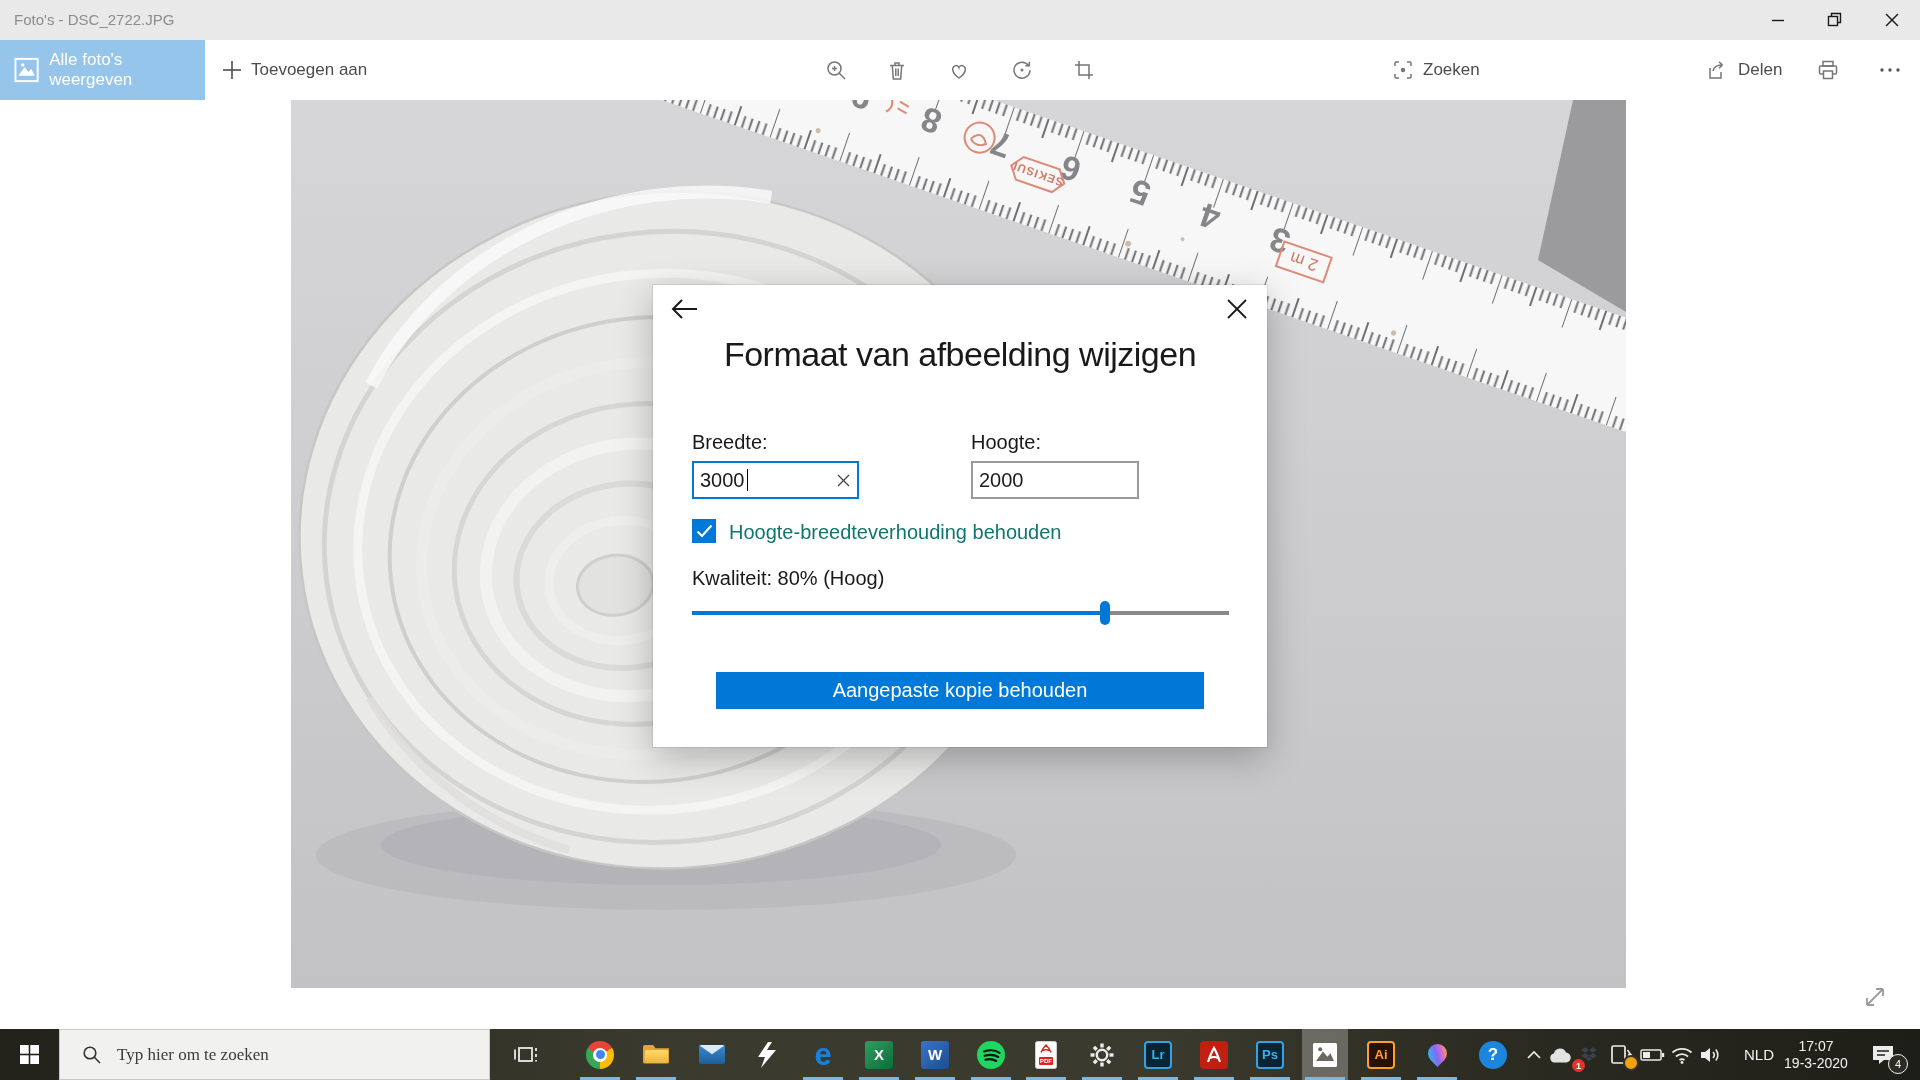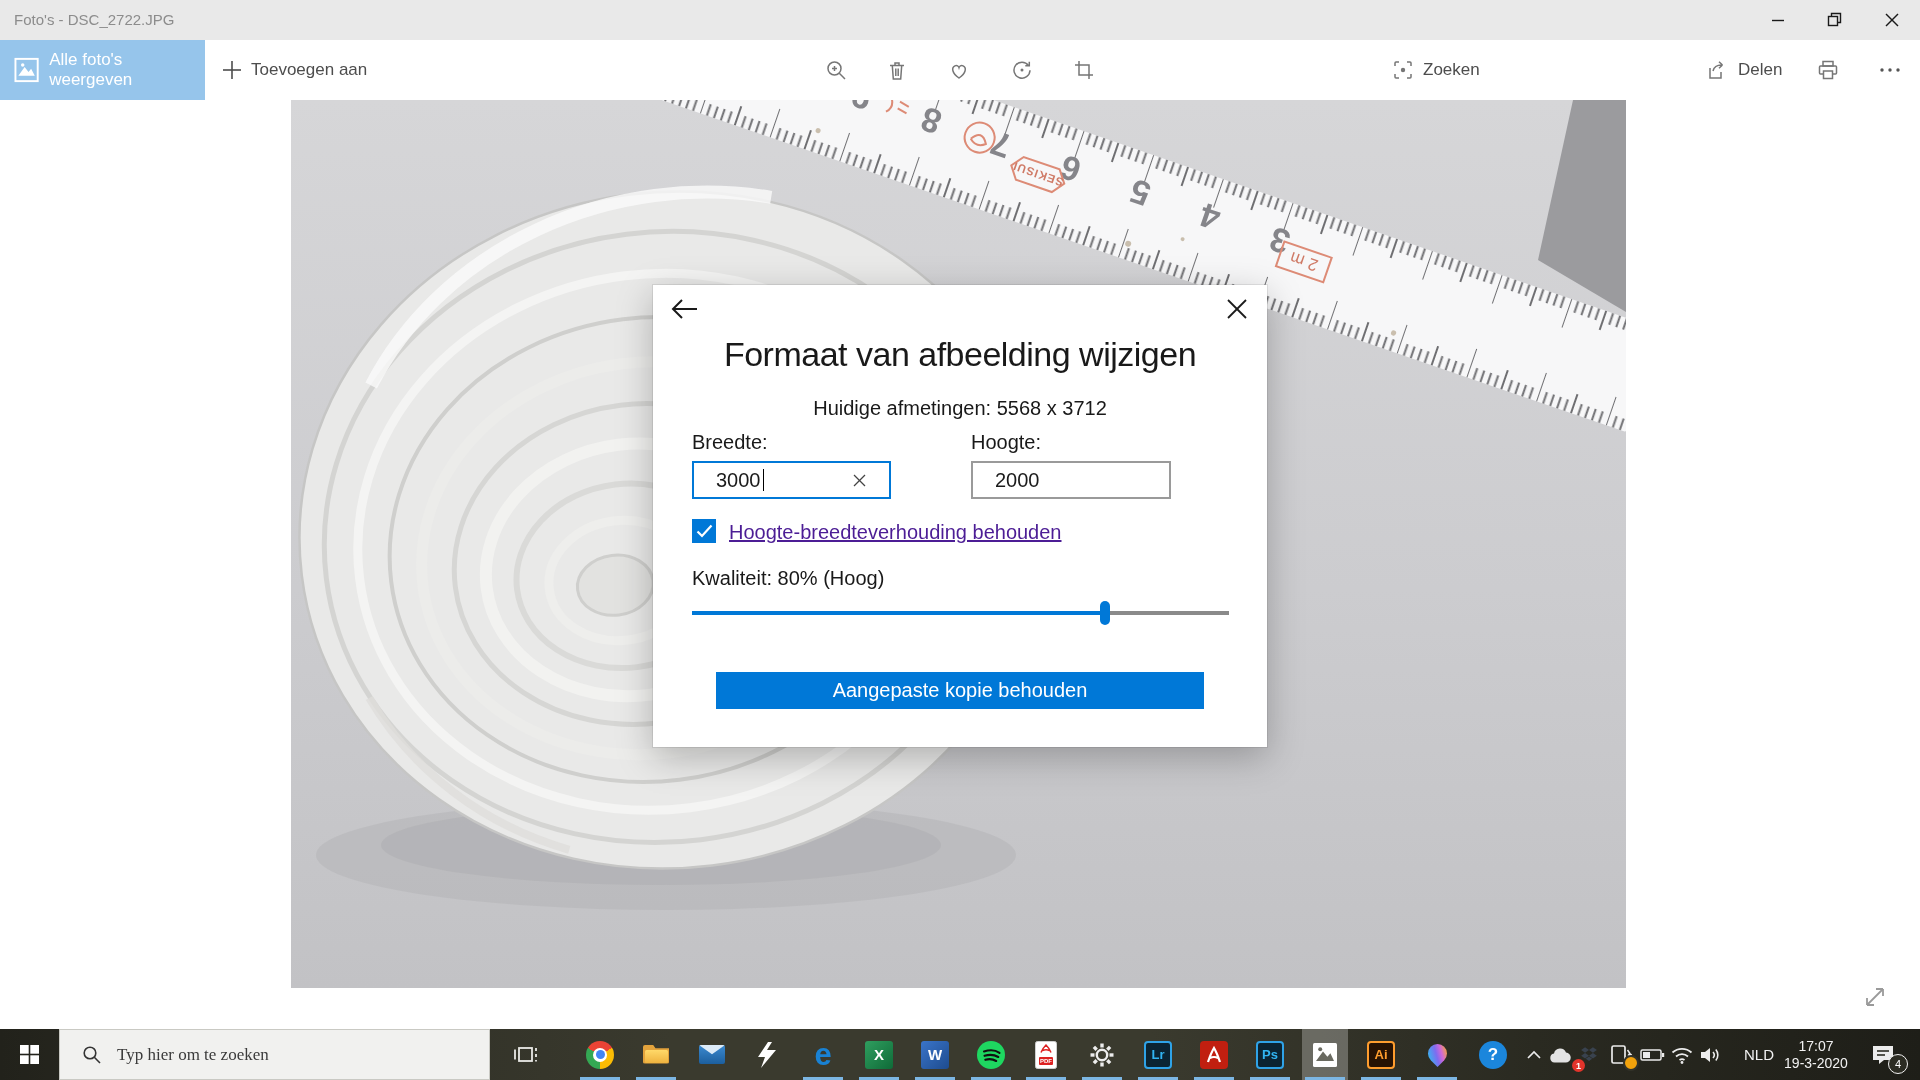--- a/index.html
+++ b/index.html
@@ -26,28 +26,28 @@
   .expand{left:1858px;top:980px;width:34px;height:34px;}
 
   
   .dialog{left:653px;top:285px;width:614px;height:462px;background:#fff;
           box-shadow:0 10px 34px rgba(0,0,0,.25),0 0 0 1px rgba(0,0,0,.08);}
   .dlg-back{left:14px;top:8px;width:36px;height:32px;display:flex;align-items:center;justify-content:center;}
   .dlg-close{left:566px;top:8px;width:36px;height:32px;display:flex;align-items:center;justify-content:center;}
   .dlg-title{left:0;top:50px;width:614px;text-align:center;font-size:34px;font-weight:400;letter-spacing:-.5px;color:#191919;}
   .dlg-sub{left:0;top:112px;width:614px;text-align:center;font-size:20px;color:#191919;}
   .fld-label{top:146px;font-size:20px;color:#191919;}
-  .fld{top:176px;height:34px;background:#fff;display:flex;align-items:center;padding:0 22px;font-size:20px;box-sizing:content-box;}
+  .fld{top:176px;height:34px;background:#fff;display:flex;align-items:center;padding:0 6px;font-size:20px;box-sizing:content-box;}
   .fld.focus{border:2px solid #0078d7;}
   .fld.plain{border:2px solid #9a9a9a;}
   .caret{display:inline-block;width:1px;height:22px;background:#000;margin-left:2px;animation:blink 1.1s steps(1) infinite;}
   @keyframes blink{50%{opacity:0;}}
   .clearx{margin-left:auto;display:flex;align-items:center;}
   .cbx{left:39px;top:234px;width:24px;height:24px;background:#0078d7;display:flex;align-items:center;justify-content:center;}
-  .cbx-lbl{left:76px;top:236px;font-size:20px;color:#4c1d95;text-decoration:underline;}
+  .cbx-lbl{left:76px;top:236px;font-size:20px;color:#0f766e;}
   .qual{left:39px;top:282px;font-size:20px;color:#191919;}
   .slider{left:39px;top:316px;width:537px;height:24px;}
   .sl-track{position:absolute;left:0;top:10px;width:100%;height:4px;background:#8a8a8a;}
   .sl-fill{position:absolute;left:0;top:10px;height:4px;background:#0078d7;}
   .sl-thumb{position:absolute;top:0;width:10px;height:24px;border-radius:5px;background:#0078d7;transform:translateX(-50%);}
   .savebtn{left:63px;top:387px;width:488px;height:37px;background:#0078d7;color:#fff;font-size:20px;
            display:flex;align-items:center;justify-content:center;border:none;}
 
   
   .taskbar{left:0;top:1029px;width:1920px;height:51px;
@@ -317,21 +317,20 @@
           <polyline points="12,3 3,12 12,21"></polyline>
       </svg>
     </div>
     <div class="abs dlg-close">
       <svg width="24" height="24" viewBox="0 0 24 24" stroke="#1a1a1a" stroke-width="1.8">
         <line x1="3" y1="3" x2="21" y2="21"></line>
           <line x1="21" y1="3" x2="3" y2="21"></line>
       </svg>
     </div>
     <div class="abs dlg-title">Formaat van afbeelding wijzigen</div>
-    <div class="abs dlg-sub">Huidige afmetingen: 5568 x 3712</div>
 
     <div class="abs fld-label" style="left:39px">Breedte:</div>
     <div class="abs fld-label" style="left:318px">Hoogte:</div>
 
     <div class="abs fld focus" style="left:39px;width:151px">
       <span>3000</span>
         <span class="caret"></span>
       <span class="clearx">
         <svg width="15" height="15" viewBox="0 0 15 15" stroke="#444" stroke-width="1.3">
           <line x1="2" y1="2" x2="13" y2="13"></line>

